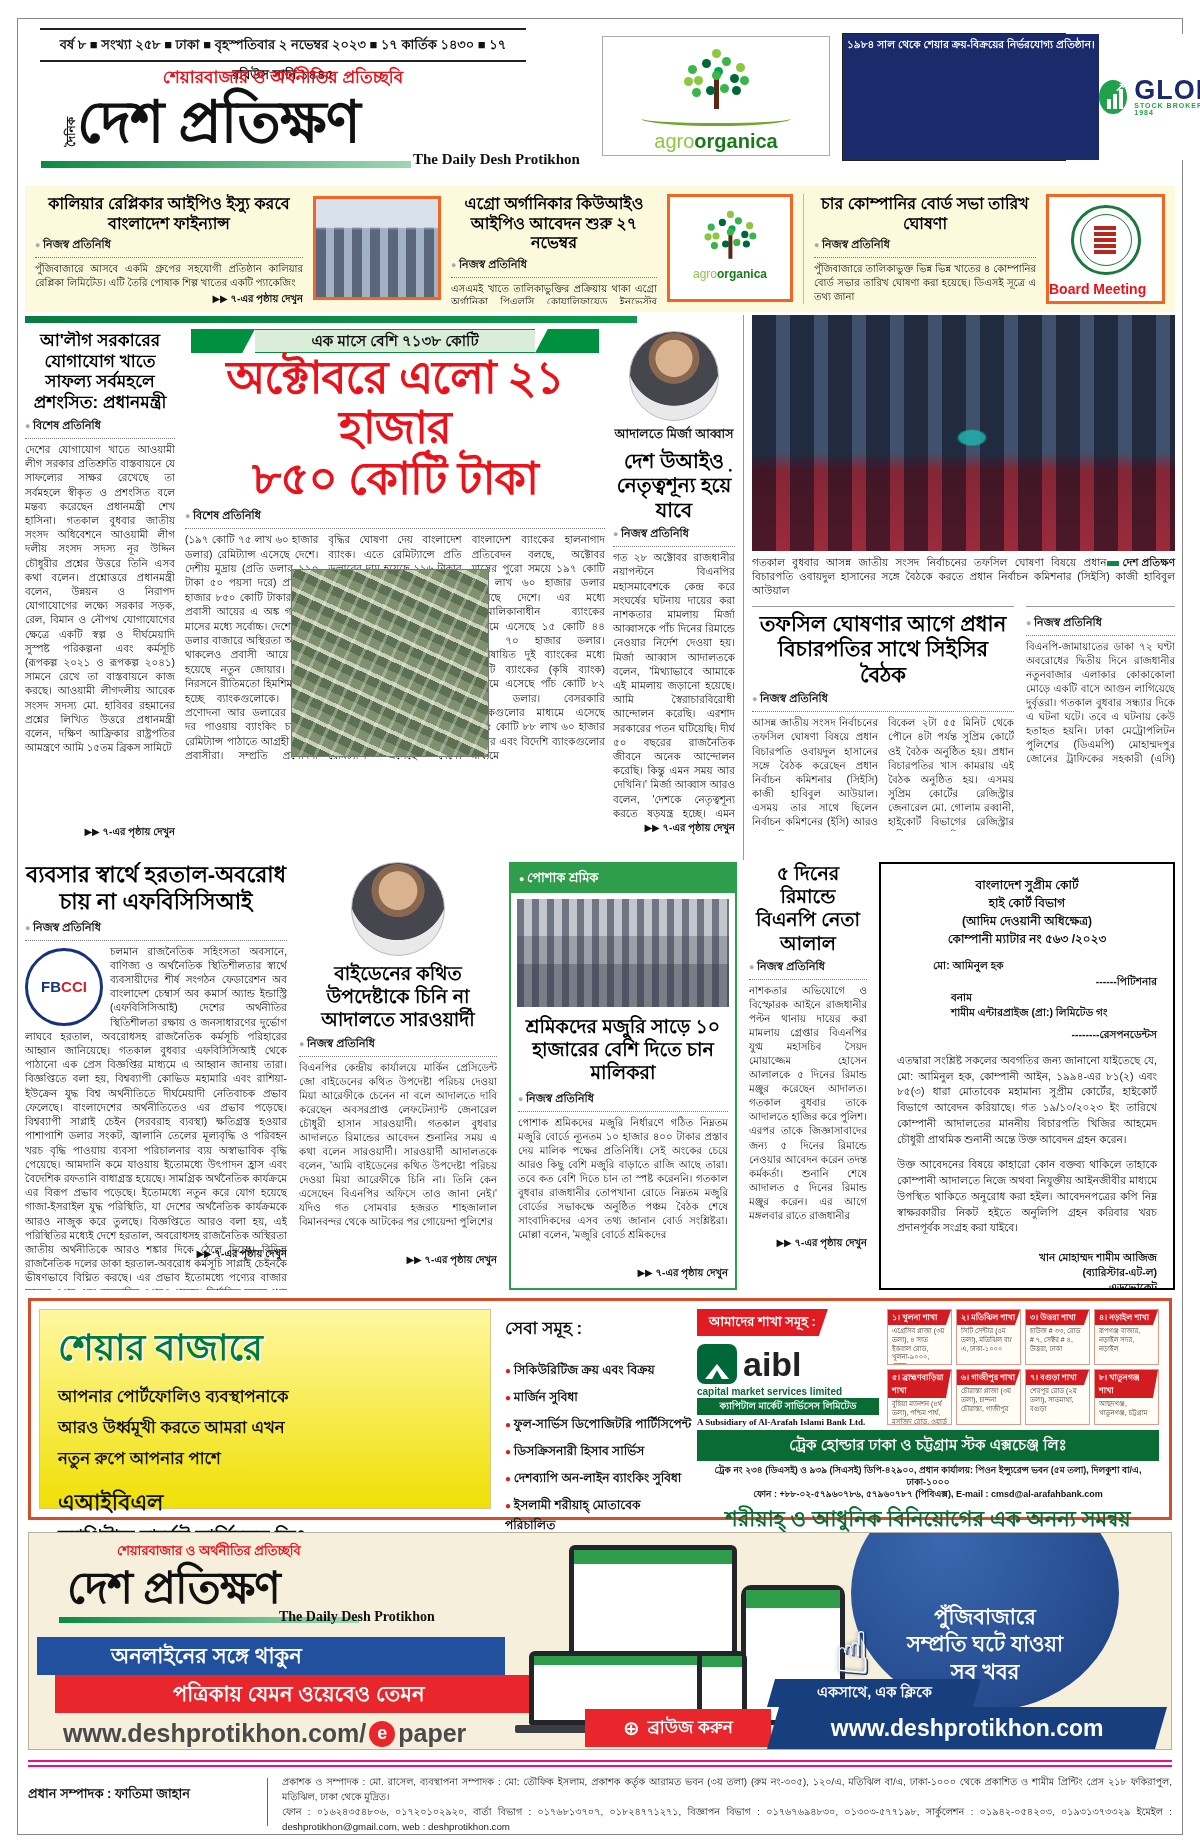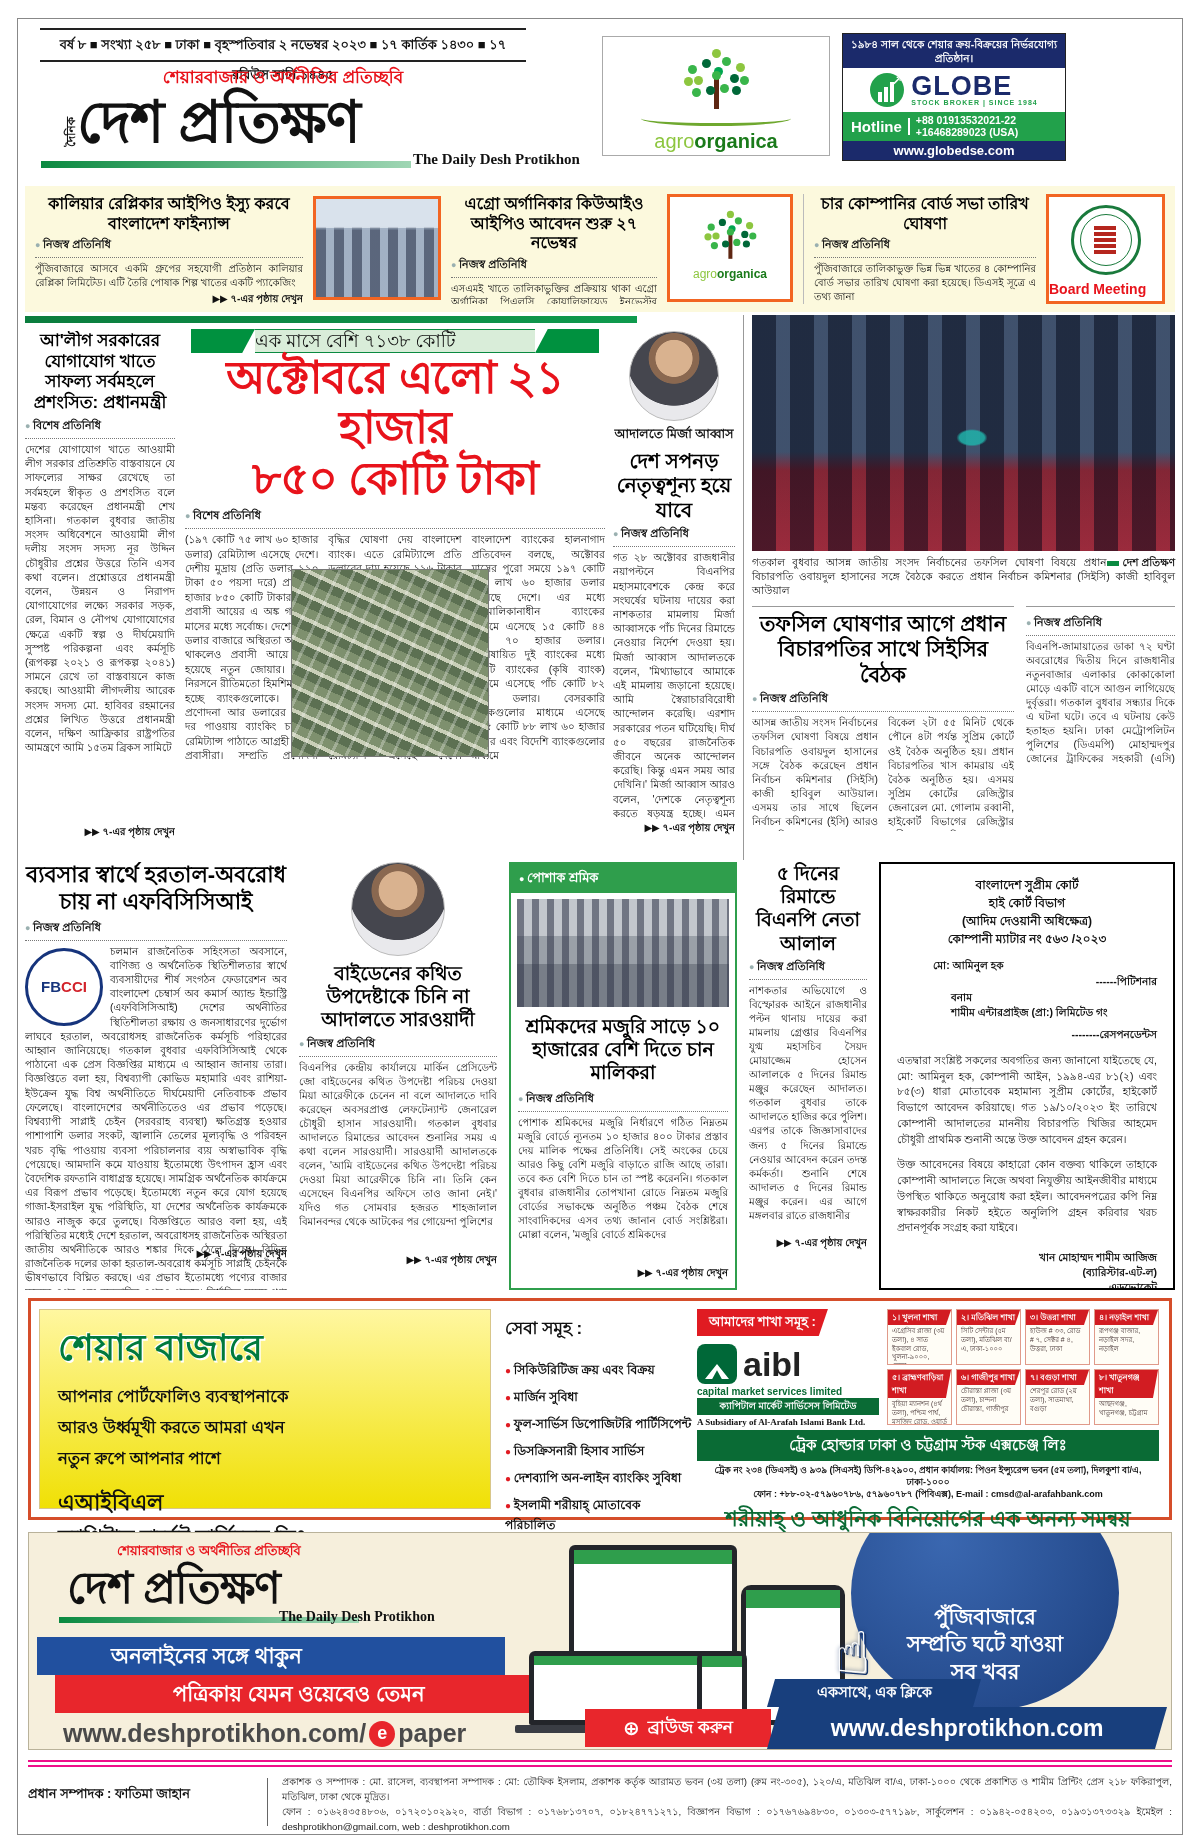--- a/index.html
+++ b/index.html
@@ -25,21 +25,21 @@
     box-shadow:-18px 5px 0 #8dc63f,18px 3px 0 #006838,-10px -12px 0 #006838,10px -14px 0 #39b54a,0 -22px 0 #8dc63f,
     -24px -6px 0 #39b54a,24px -8px 0 #8dc63f,-6px 15px 0 #006838,8px 13px 0 #39b54a,2px -4px 0 #00a651,
     -20px 17px 0 #39b54a,20px 15px 0 #006838,-28px 6px 0 #8dc63f,28px 5px 0 #39b54a}
   .tree-trunk{position:absolute;left:33px;top:34px;width:5px;height:30px;background:#5e2612}
   .tree-ground{width:150px;height:12px;margin:0 auto;border-bottom:3px solid #6fa82f;border-radius:50%}
   .agro-brand{font-size:20px;margin-top:4px}
   .agro-a{color:#8dc63f}
   .agro-b{color:#1a7a1a;font-weight:800}
 
   
-  #globe-ad{left:842px;top:33px;width:222px;height:126px;border:1px solid #222;display:flex;flex-direction:column}
+  #globe-ad{left:842px;top:33px;width:222px;height:126px;border:1px solid #222;display:flex;flex-direction:row}
   .gl-tag{background:#1b2a6b;color:#fff;font-size:10.5px;font-weight:700;text-align:center;padding:3px 4px;flex:0 0 auto;line-height:1.35}
   .gl-mid{flex:1;display:flex;align-items:center;justify-content:center;gap:7px;background:#fff}
   .gl-icon{width:34px;height:34px;border-radius:50%;background:#22a14b;position:relative;overflow:hidden}
   .gl-icon i{position:absolute;bottom:5px;width:4px;background:#fff}
   .gl-icon .b1{left:8px;height:10px}.gl-icon .b2{left:14px;height:15px}.gl-icon .b3{left:20px;height:20px}
   .gl-icon .arw{position:absolute;right:2px;top:0;color:#fff;font-size:13px;font-weight:900}
   .gl-name{color:#1b2a6b;font-weight:900;font-size:27px;letter-spacing:1px;line-height:.9}
   .gl-sub{font-size:7px;color:#22a14b;font-weight:800;letter-spacing:1px}
   .gl-hot{background:#22a14b;color:#fff;display:flex;align-items:center;gap:6px;padding:2px 8px}
   .gl-hot .h{font-size:15px;font-weight:800;border-right:2px solid #fff;padding-right:6px}
@@ -76,21 +76,21 @@
   
   #main{left:25px;top:315px;width:1150px;height:545px}
   #pm-col{position:absolute;left:0;top:16px;width:150px;height:528px;overflow:hidden}
   #pm-col .hl{font-size:17px}
   #lead-col{position:absolute;left:160px;top:14px;width:420px;height:530px}
   .kicker{display:flex;height:24px;margin:0 6px}
   .kicker .cap{width:64px;background:#00913f}
   .capL{clip-path:polygon(0 0,100% 0,80% 100%,0 100%)}
   .capR{clip-path:polygon(20% 0,100% 0,100% 100%,0 100%)}
   .kicker .mid{flex:1;background:#d9edd9;border-top:1px solid #0a8a41;border-bottom:1px solid #0a8a41;
-               text-align:left;font-weight:400;font-size:18px;line-height:22px}
+               text-align:center;font-weight:700;font-size:15px;line-height:22px}
   .lead-hl{color:#e8131b;font-weight:900;text-align:center;font-size:45px;line-height:1.12;letter-spacing:-1px}
   #lead-body{position:relative;margin-top:4px;height:352px;columns:3;column-gap:10px;font-size:10.3px;
              text-align:justify;line-height:1.4;overflow:hidden}
   #money-photo{position:absolute;left:106px;top:240px;width:196px;height:186px;border:1px solid #777;
      background:
        repeating-linear-gradient(115deg,rgba(255,255,255,.28) 0 3px,transparent 3px 14px),
        repeating-linear-gradient(25deg,#7e906e 0 9px,#5c7052 9px 18px,#c9cfb8 18px 22px),#6e7f60}
   #mirza-col{position:absolute;left:588px;top:16px;width:122px;height:528px;overflow:hidden}
   .portrait{border-radius:50%;border:1px solid #bbb;margin:0 auto;
      background:radial-gradient(circle at 50% 30%,#d9b28f 0 24%,#8a6850 25% 33%,#45464e 34% 62%,#e9e9ec 63%)}
@@ -328,21 +328,21 @@
       <div class="byline">বিশেষ প্রতিনিধি</div>
       <div class="rule"></div>
       <div id="lead-body">(১৯৭ কোটি ৭৫ লাখ ৬০ হাজার ডলার) রেমিট্যান্স এসেছে দেশে। দেশীয় মুদ্রায় (প্রতি ডলার ১১০ টাকা ৫০ পয়সা দরে) প্রায় ২১ হাজার ৮৫০ কোটি টাকার বেশি। প্রবাসী আয়ের এ অঙ্ক গত ৪১ মাসের মধ্যে সর্বোচ্চ। দেশের মধ্যে ডলার বাজারে অস্থিরতা অব্যাহত থাকলেও প্রবাসী আয়ে তৈরি হয়েছে নতুন জোয়ার। সংকট নিরসনে রীতিমতো হিমশিম খেতে হচ্ছে ব্যাংকগুলোকে। বাড়তি প্রণোদনা আর ডলারের ভালো দর পাওয়ায় ব্যাংকিং চ্যানেলে রেমিট্যান্স পাঠাতে আগ্রহী হচ্ছেন প্রবাসীরা। সম্প্রতি প্রণোদনা বৃদ্ধির ঘোষণা দেয় বাংলাদেশ ব্যাংক। এতে রেমিট্যান্সে প্রতি ডলারের দাম হয়েছে ১১৬ টাকার কিছু বেশি, যা খোলাবাজারের দরের চেয়ে বেশি। পাশাপাশি হুন্ডির প্রায় কাছাকাছি। সার্বিক দিক বিবেচনায় প্রবাসী বাংলাদেশিরা ব্যাংকিং চ্যানেলে পাঠাচ্ছেন রেমিট্যান্স। রেমিট্যান্সে নতুন জোয়ার সৃষ্টি করেছে, যা ডলার সংকট কমিয়ে রিজার্ভ বৃদ্ধিতে ইতিবাচক প্রভাব ফেলবে, এমনটাই বলছেন সংশ্লিষ্টরা। সদ্যবিদায়ী অক্টোবর মাস শেষে প্রায় দুই বিলিয়ন ডলারের রেমিট্যান্স এসেছে দেশে। বাংলাদেশ ব্যাংকের হালনাগাদ প্রতিবেদন বলছে, অক্টোবর মাসের পুরো সময়ে ১৯৭ কোটি ৭৫ লাখ ৬০ হাজার ডলার এসেছে দেশে। এর মধ্যে রাষ্ট্রমালিকানাধীন ব্যাংকের মাধ্যমে এসেছে ১৫ কোটি ৪৪ লাখ ৭০ হাজার ডলার। বিশেষায়িত দুই ব্যাংকের মধ্যে একটি ব্যাংকের (কৃষি ব্যাংক) মাধ্যমে এসেছে পাঁচ কোটি ৮২ লাখ ডলার। বেসরকারি ব্যাংকগুলোর মাধ্যমে এসেছে ১৭৫ কোটি ৮৮ লাখ ৬০ হাজার ডলার এবং বিদেশি ব্যাংকগুলোর মাধ্যমে</div>
       <div id="money-photo"></div>
       <div class="more">▶▶ ৭-এর পৃষ্ঠায় দেখুন</div>
     </div>
 
     <div id="mirza-col">
       <div class="portrait" style="width:88px;height:88px"></div>
       <div class="cap-txt">আদালতে মির্জা আব্বাস</div>
-      <div class="hl">দেশ সপনড় নেতৃত্বশূন্য হয়ে যাবে</div>
+      <div class="hl">দেশ উআইও় নেতৃত্বশূন্য হয়ে যাবে</div>
       <div class="byline">নিজস্ব প্রতিনিধি</div>
       <div class="rule"></div>
       <div class="body" style="height:268px;overflow:hidden">গত ২৮ অক্টোবর রাজধানীর নয়াপল্টনে বিএনপির মহাসমাবেশকে কেন্দ্র করে সংঘর্ষের ঘটনায় দায়ের করা নাশকতার মামলায় মির্জা আব্বাসকে পাঁচ দিনের রিমান্ডে নেওয়ার নির্দেশ দেওয়া হয়। মির্জা আব্বাস আদালতকে বলেন, 'মিথ্যাভাবে আমাকে এই মামলায় জড়ানো হয়েছে। আমি স্বৈরাচারবিরোধী আন্দোলন করেছি। এরশাদ সরকারের পতন ঘটিয়েছি। দীর্ঘ ৫০ বছরের রাজনৈতিক জীবনে অনেক আন্দোলন করেছি। কিন্তু এমন সময় আর দেখিনি।' মির্জা আব্বাস আরও বলেন, 'দেশকে নেতৃত্বশূন্য করতে ষড়যন্ত্র হচ্ছে। এমন একটা সময় আসবে, যখন নেতা খুঁজে পাওয়া যাবে না। শুধু বিএনপি</div>
       <div class="more">▶▶ ৭-এর পৃষ্ঠায় দেখুন</div>
     </div>
 
     <div id="right-area">
       <div id="cec-photo"></div>
       <div class="caption">
         <span class="credit"><span class="credit-mark"></span><span>দেশ প্রতিক্ষণ</span></span>

